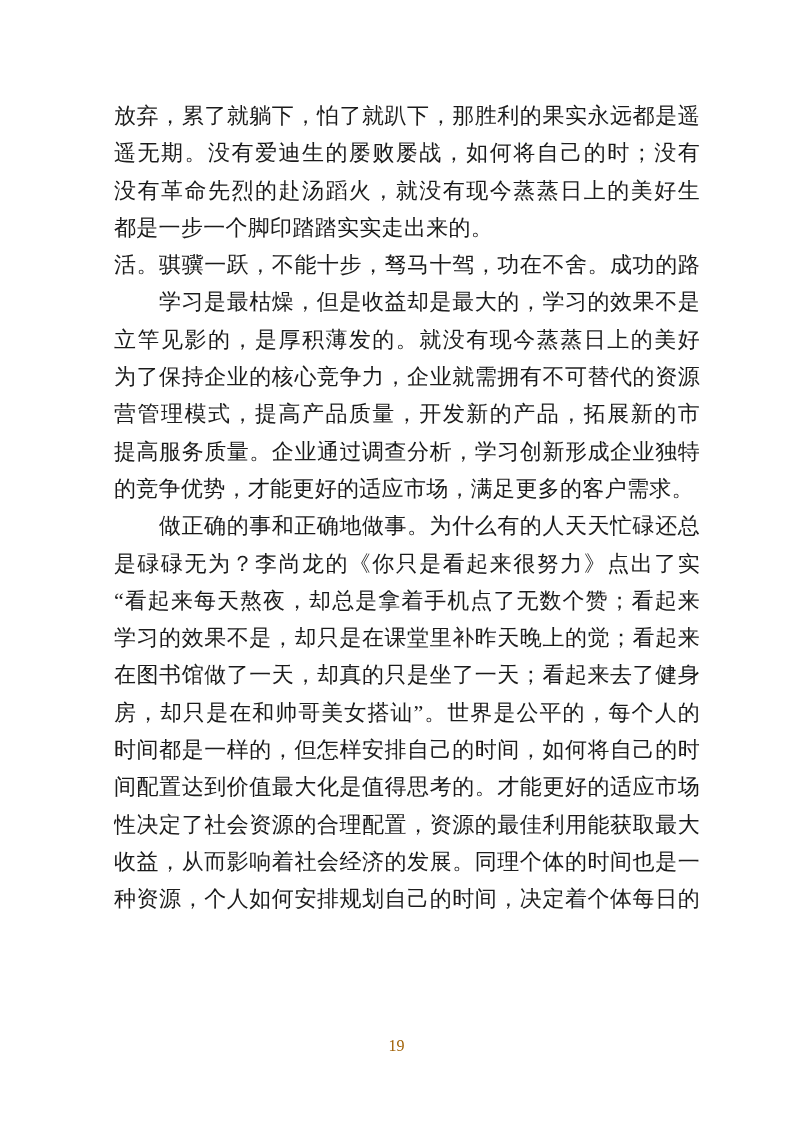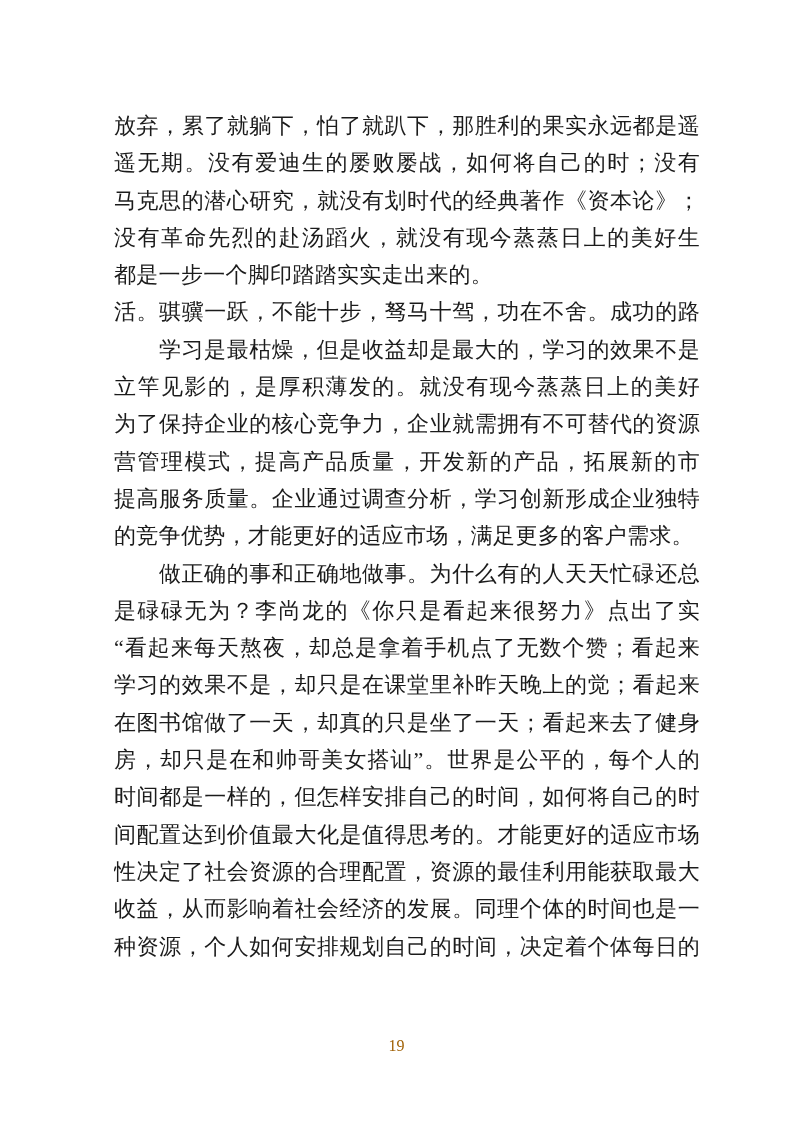--- a/index.html
+++ b/index.html
@@ -12,21 +12,21 @@
     width: 793px;
     height: 1122px;
     background: #ffffff;
     color: #1b1b1b;
     font-family: "Liberation Serif", "DejaVu Serif", serif;
     overflow: hidden;
   }
   .text-block {
     position: absolute;
     left: 114px;
-    top: 107px;
+    top: 97px;
     width: 586px;
   }
   .paragraph {
     margin: 0;
     padding: 0;
   }
   .line {
     font-size: 22px;
     line-height: 37.3px;
     height: 37.3px;
@@ -55,21 +55,20 @@
 </style>
 </head>
 <body>
 
 <div class="page">
   <div class="text-block">
 
     <div class="paragraph">
       <div class="line">放弃，累了就躺下，怕了就趴下，那胜利的果实永远都是遥</div>
       <div class="line">遥无期。没有爱迪生的屡败屡战，如何将自己的时；没有</div>
-      <div class="line">马克思的潜心研究，就没有划时代的经典著作《资本论》；</div>
       <div class="line">没有革命先烈的赴汤蹈火，就没有现今蒸蒸日上的美好生</div>
       <div class="line para-end">都是一步一个脚印踏踏实实走出来的。</div>
       <div class="line">活。骐骥一跃，不能十步，驽马十驾，功在不舍。成功的路</div>
     </div>
 
     <div class="paragraph">
       <div class="line indent">学习是最枯燥，但是收益却是最大的，学习的效果不是</div>
       <div class="line">立竿见影的，是厚积薄发的。就没有现今蒸蒸日上的美好生，</div>
       <div class="line">为了保持企业的核心竞争力，企业就需拥有不可替代的资源</div>
       <div class="line">营管理模式，提高产品质量，开发新的产品，拓展新的市场，</div>

